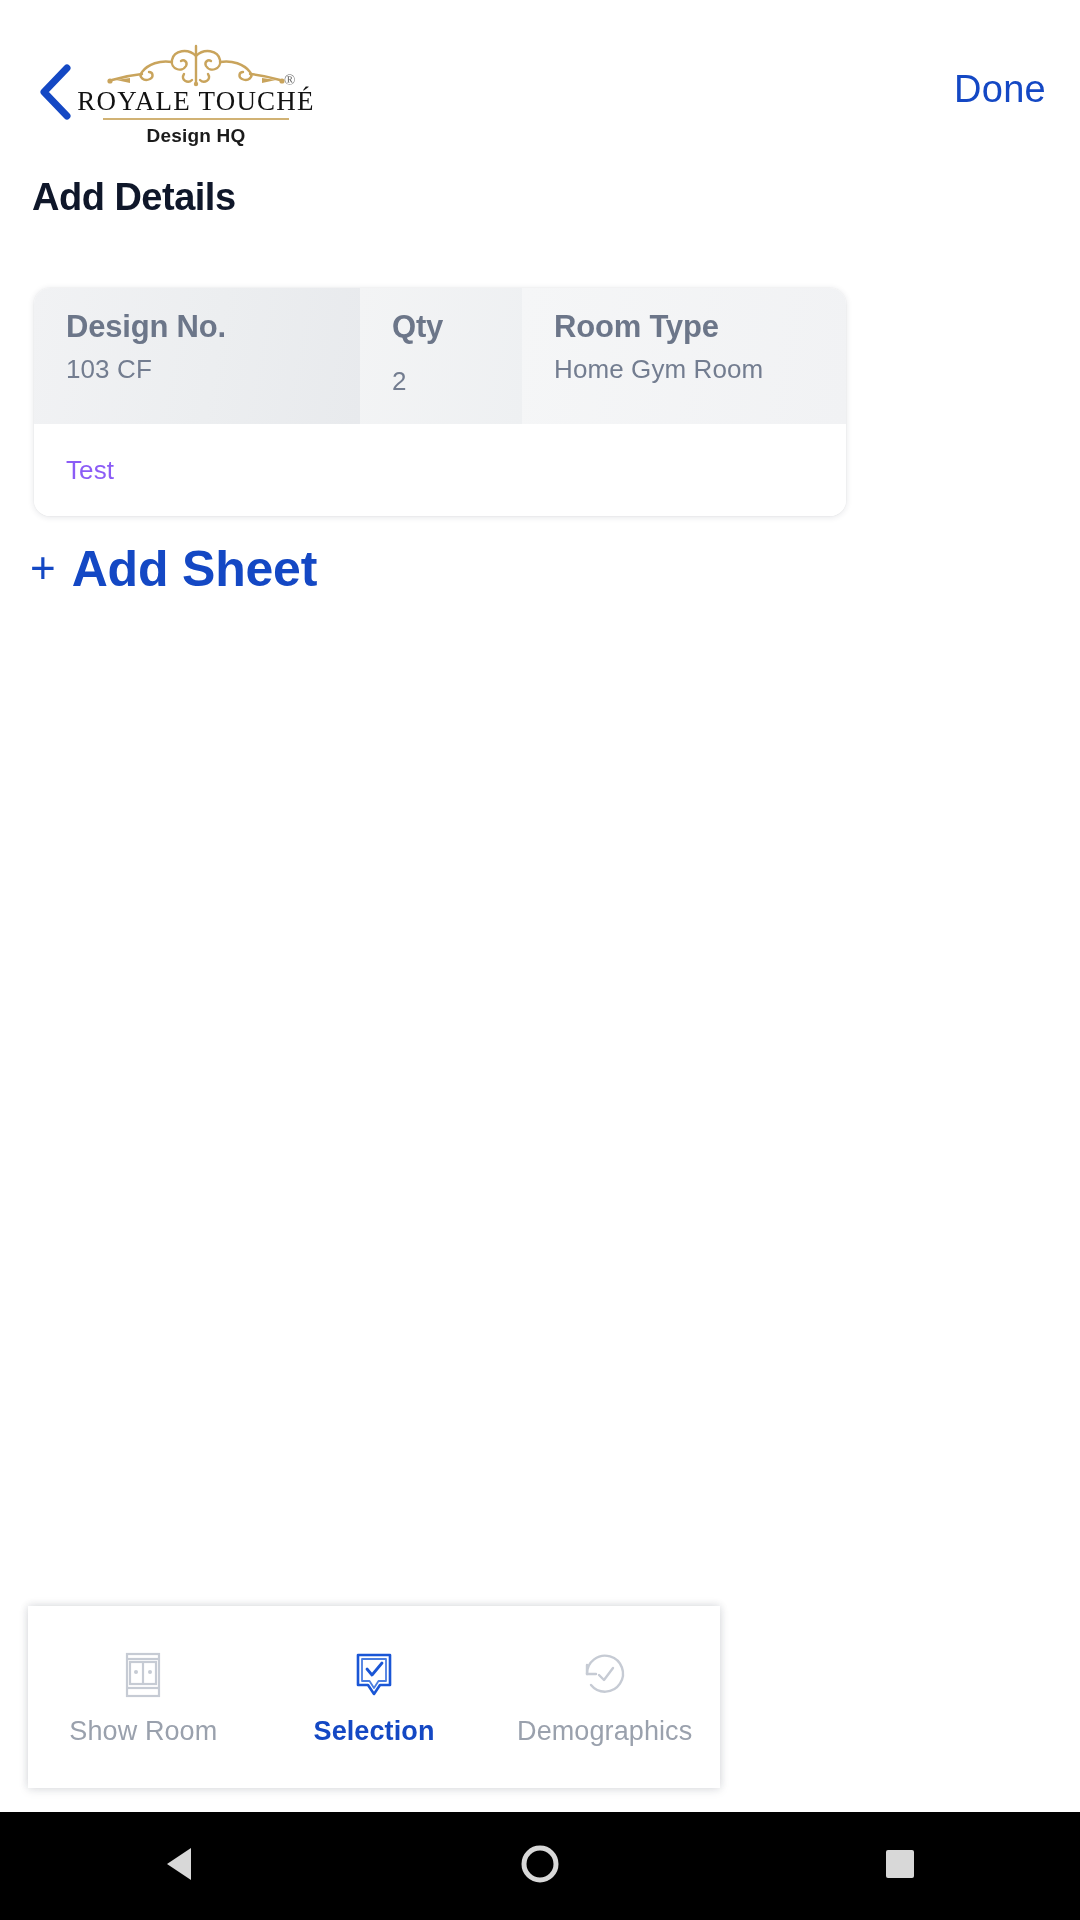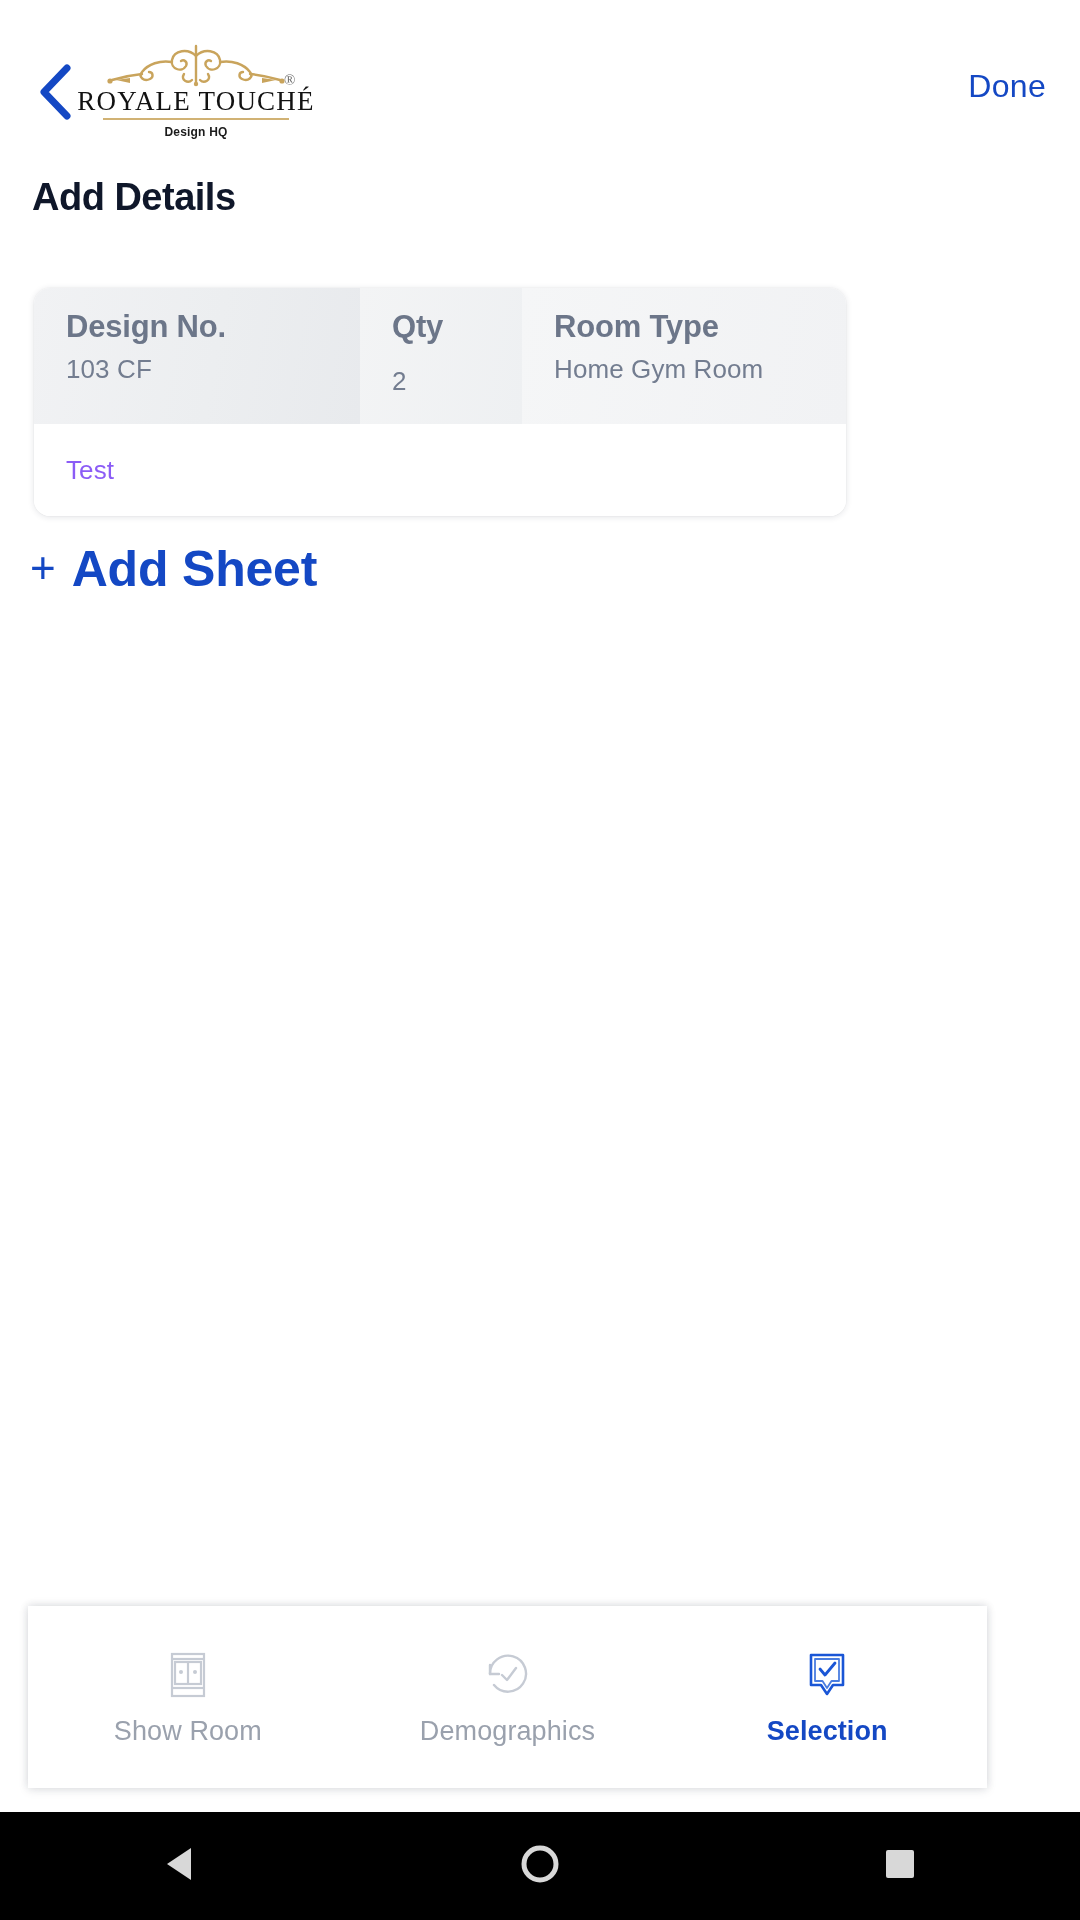--- a/index.html
+++ b/index.html
@@ -43,27 +43,27 @@
     position: absolute; left: 198px; top: 28px;
     font-family: "Liberation Serif", serif;
     font-size: 15px; color: #6b6b6b;
   }
   .brand-rule {
     width: 186px; height: 2px; background: #c9a45c; margin-top: 3px;
     opacity: .85;
   }
   .brand-sub {
     font-family: "Liberation Sans", sans-serif;
-    font-size: 12px; font-weight: 700; color: #1b1b1b;
+    font-size: 19px; font-weight: 700; color: #1b1b1b;
     letter-spacing: .2px; margin-top: 5px;
   }
 
   .done-btn {
     position: absolute; right: 34px; top: 70px;
-    font-size: 32px; font-weight: 500;
+    font-size: 38px; font-weight: 500;
     color: #1448c4;
     letter-spacing: .3px;
     line-height: 1;
   }
 
   
   .page-title {
     position: absolute; left: 32px; top: 176px;
     font-size: 38px; font-weight: 700;
     color: #0f172a; letter-spacing: -.5px;
@@ -122,21 +122,21 @@
     font-size: 44px; font-weight: 400; color: #1448c4; line-height: 1;
     margin-top: -3px;
   }
   .add-label {
     font-size: 50px; font-weight: 700; color: #1448c4; letter-spacing: -.2px;
   }
 
   
   .tabbar {
     position: absolute; left: 28px; bottom: 132px;
-    width: 959px; height: 182px;
+    width: 692px; height: 182px;
     background: #ffffff;
     box-shadow: 0 -1px 8px rgba(30,40,60,.12), 0 2px 10px rgba(30,40,60,.10);
     display: flex; align-items: center;
   }
   .tab {
     flex: 1; height: 100%;
     display: flex; flex-direction: column;
     align-items: center; justify-content: center; gap: 14px;
   }
   .tab-icon { width: 54px; height: 54px; display: block; }
@@ -247,39 +247,39 @@
             <circle cx="34" cy="24" r="2"></circle>
           </g>
         </svg>
       </span>
       <span class="tab-label inactive">Show Room</span>
     </div>
 
     <div class="tab">
       <span>
         <svg class="tab-icon" viewBox="0 0 54 54">
+          <path d="M11 7 H43 V37 H33 L27 46 L21 37 H11 Z" fill="none" stroke="#1a56d6" stroke-width="2.6" stroke-linejoin="round"></path>
+          <path d="M15 11 H39 V33 H31.5 L27 40 L22.5 33 H15 Z" fill="none" stroke="#4a7de0" stroke-width="1.8" stroke-linejoin="round"></path>
+          <path d="M20 21 L25 27 L35 15" fill="none" stroke="#1a56d6" stroke-width="2.8" stroke-linecap="round" stroke-linejoin="round"></path>
+        </svg>
+      </span>
+      <span class="tab-label active">Selection</span>
+    </div>
+
+    <div class="tab">
+      <span>
+        <svg class="tab-icon" viewBox="0 0 54 54">
           <path d="M9 26 A18 18 0 1 1 13 37" fill="none" stroke="#c6cbd4" stroke-width="2.4" stroke-linecap="round"></path>
           <path d="M9 17 L9 26 L18 26" fill="none" stroke="#c6cbd4" stroke-width="2.4" stroke-linecap="round" stroke-linejoin="round"></path>
           <path d="M21 27 L26 32 L35 20" fill="none" stroke="#c6cbd4" stroke-width="2.4" stroke-linecap="round" stroke-linejoin="round"></path>
         </svg>
       </span>
       <span class="tab-label inactive">Demographics</span>
     </div>
 
-    <div class="tab">
-      <span>
-        <svg class="tab-icon" viewBox="0 0 54 54">
-          <path d="M11 7 H43 V37 H33 L27 46 L21 37 H11 Z" fill="none" stroke="#1a56d6" stroke-width="2.6" stroke-linejoin="round"></path>
-          <path d="M15 11 H39 V33 H31.5 L27 40 L22.5 33 H15 Z" fill="none" stroke="#4a7de0" stroke-width="1.8" stroke-linejoin="round"></path>
-          <path d="M20 21 L25 27 L35 15" fill="none" stroke="#1a56d6" stroke-width="2.8" stroke-linecap="round" stroke-linejoin="round"></path>
-        </svg>
-      </span>
-      <span class="tab-label active">Selection</span>
-    </div>
-
   </div>
 
   <div class="sysnav">
     <div class="sysnav-btn">
       <span>
         <svg width="38" height="40" viewBox="0 0 38 40">
           <path d="M30 4 L6 20 L30 36 Z" fill="#d8d8d8"></path>
         </svg>
       </span>
     </div>

